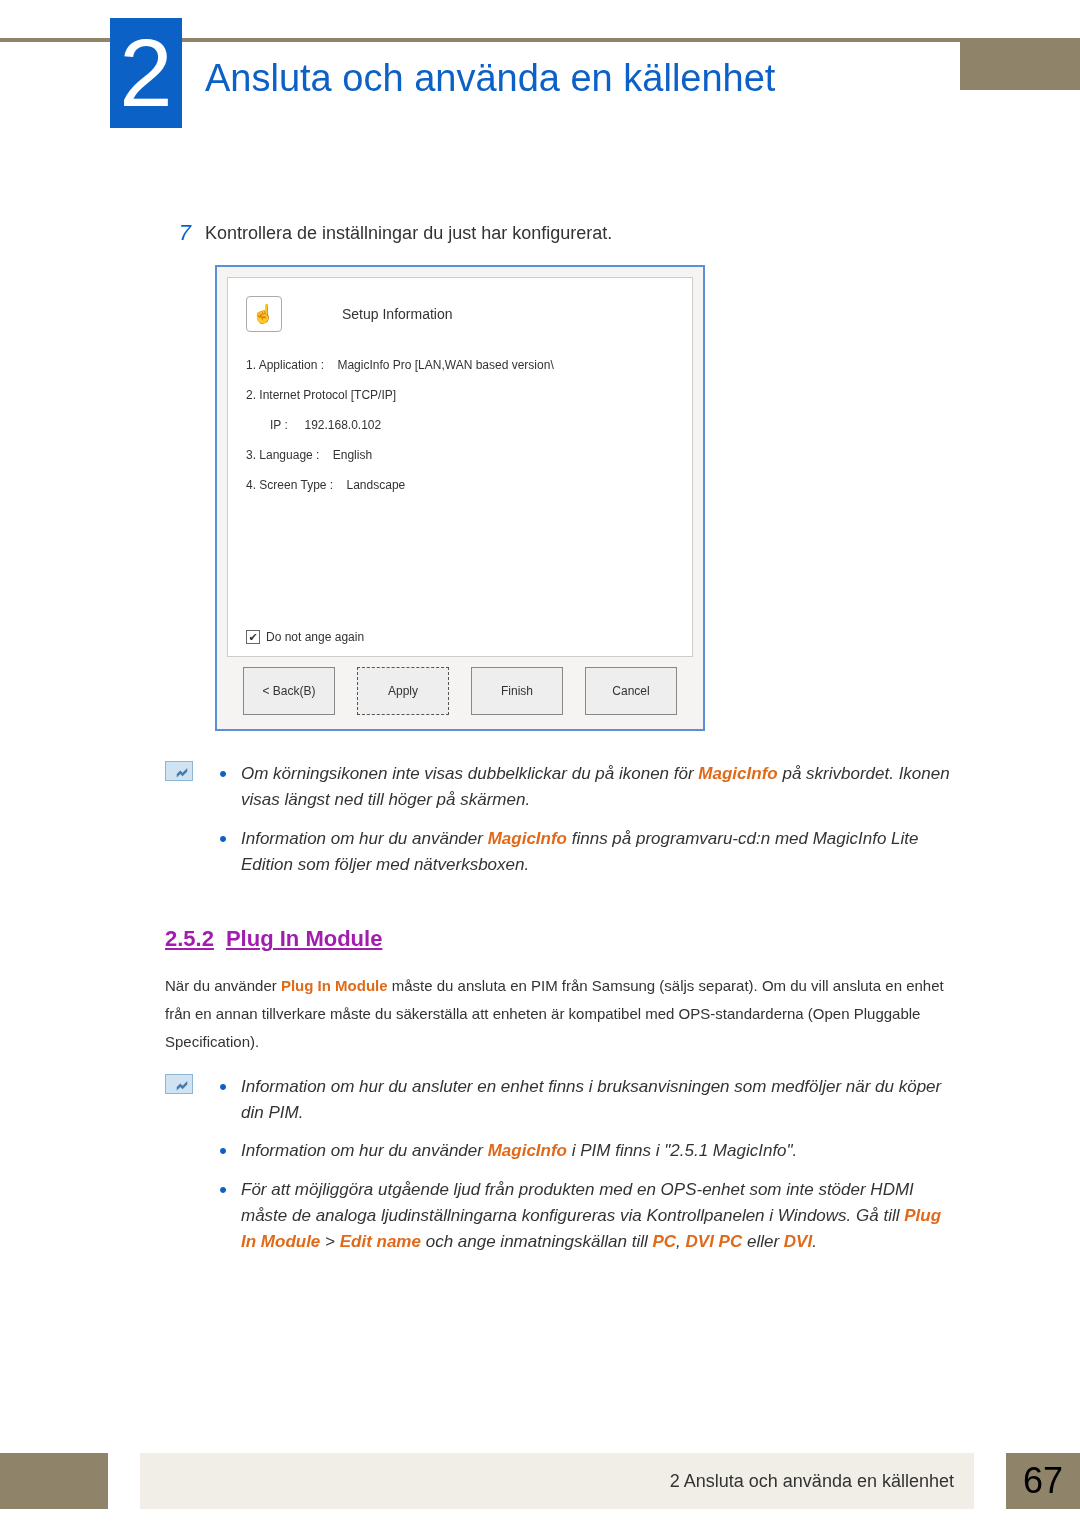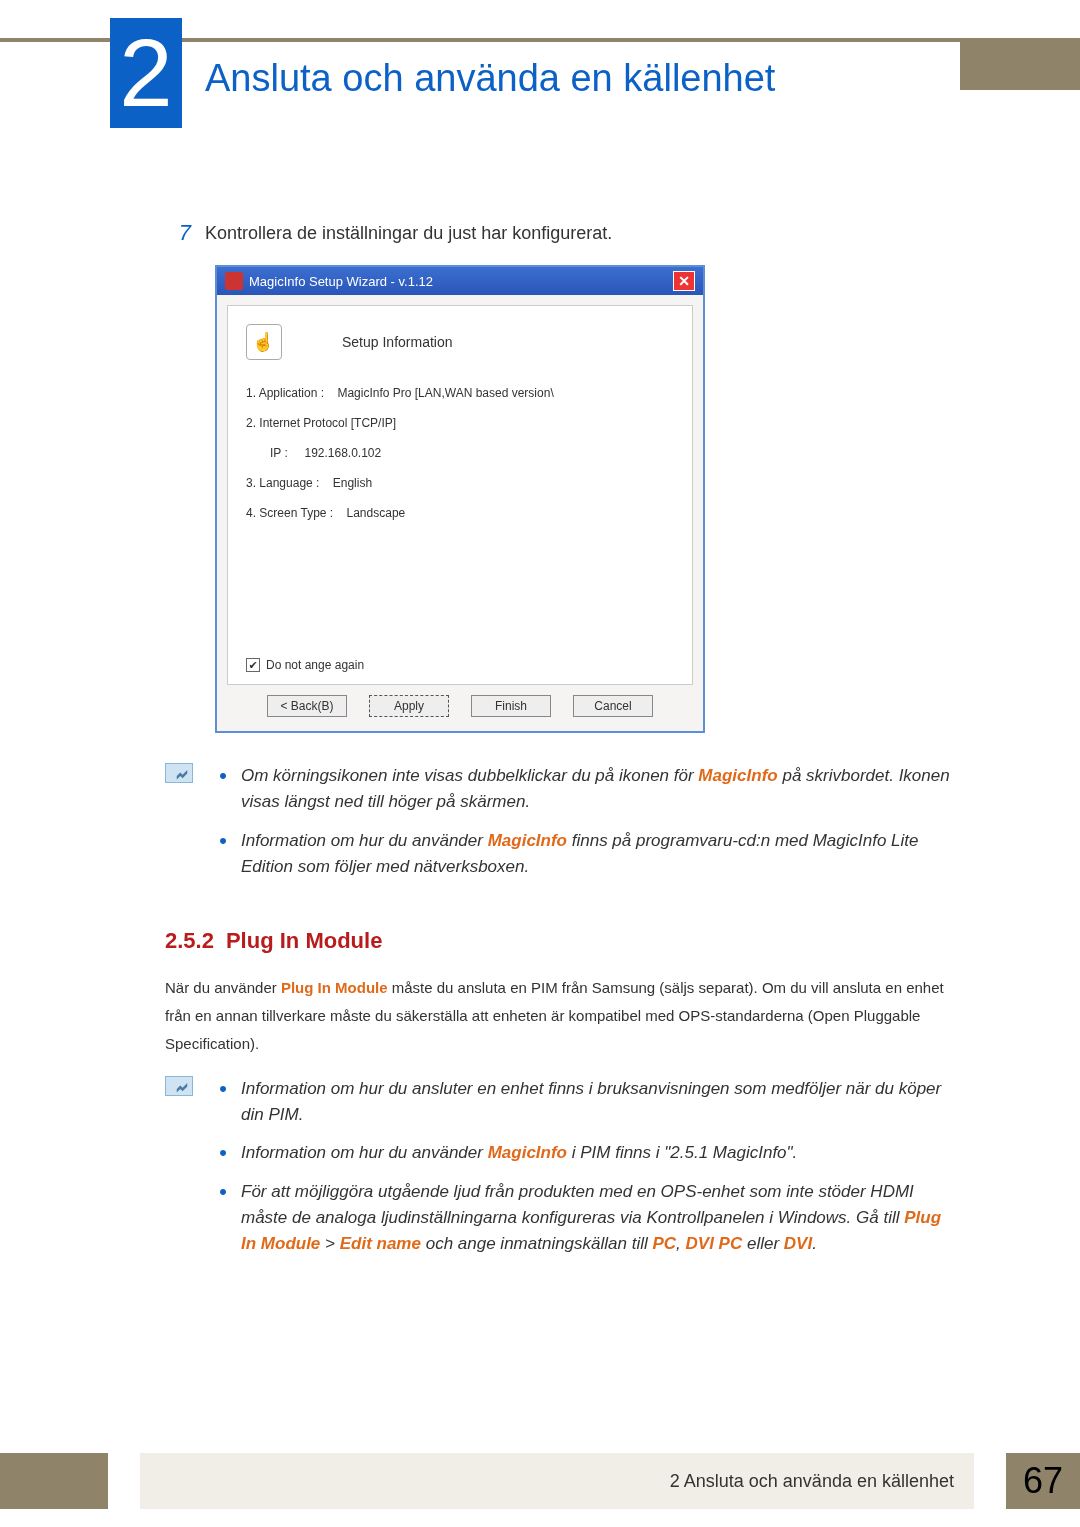--- a/index.html
+++ b/index.html
@@ -105,21 +105,21 @@
     width: 14px; height: 14px; border: 1px solid #666; background: #fff;
     display: inline-flex; align-items: center; justify-content: center;
     font-size: 11px; line-height: 1;
   }
   .wizard-buttons {
     display: flex; gap: 22px; padding: 0 0 14px 0;
     justify-content: center;
   }
   .wbtn {
     border: 1px solid #888; background: #eee;
-    padding: 3px 0; font-size: 12px; width: 80px; text-align: center;
+    padding: 16px 0; font-size: 12px; width: 92px; text-align: center;
   }
   .wbtn.apply { border: 1px dashed #555; }
 
   
   .note-row { display: flex; margin-top: 8px; }
   .note-icon {
     width: 28px; height: 20px; background: #cfe3f2;
     border: 1px solid #8bb6d8;
     display: flex; align-items: center; justify-content: flex-end;
     padding-right: 3px;
@@ -144,21 +144,22 @@
     font-size: 22px;
     line-height: 1.2;
   }
   .orange { color: #e06a1a; font-weight: 600; }
 
   .section-heading {
     margin-top: 36px;
     margin-bottom: 20px;
     font-size: 22px;
     font-weight: 600;
-    color: #b91c1c;
+    color: #a21caf;
+    text-decoration: underline;
   }
   .section-num { margin-right: 12px; }
   .para {
     font-size: 15px; line-height: 1.85; color: #333;
     margin-bottom: 18px;
   }
 
   
   .footer-bar {
     position: absolute;
@@ -190,27 +191,20 @@
 <div class="chapter-title">Ansluta och använda en källenhet</div>
 
 <div class="content">
 
   <div class="step-row">
     <div class="step-num">7</div>
     <div class="step-text">Kontrollera de inställningar du just har konfigurerat.</div>
   </div>
 
   <div class="wizard">
-    <div class="wizard-title">
-      <div class="wizard-title-left">
-        <span class="wizard-app-icon"></span>
-        <span>MagicInfo Setup Wizard - v.1.12</span>
-      </div>
-      <div class="wizard-close">✕</div>
-    </div>
     <div class="wizard-body">
       <div class="setup-info-row">
         <div class="hand-icon">☝</div>
         <div class="setup-info-title">Setup Information</div>
       </div>
       <div class="info-line">
         <span>1. Application :</span>&nbsp;&nbsp;&nbsp;
         <span>MagicInfo Pro [LAN,WAN based version\</span>
       </div>
       <div class="info-line">2. Internet Protocol [TCP/IP]</div>

